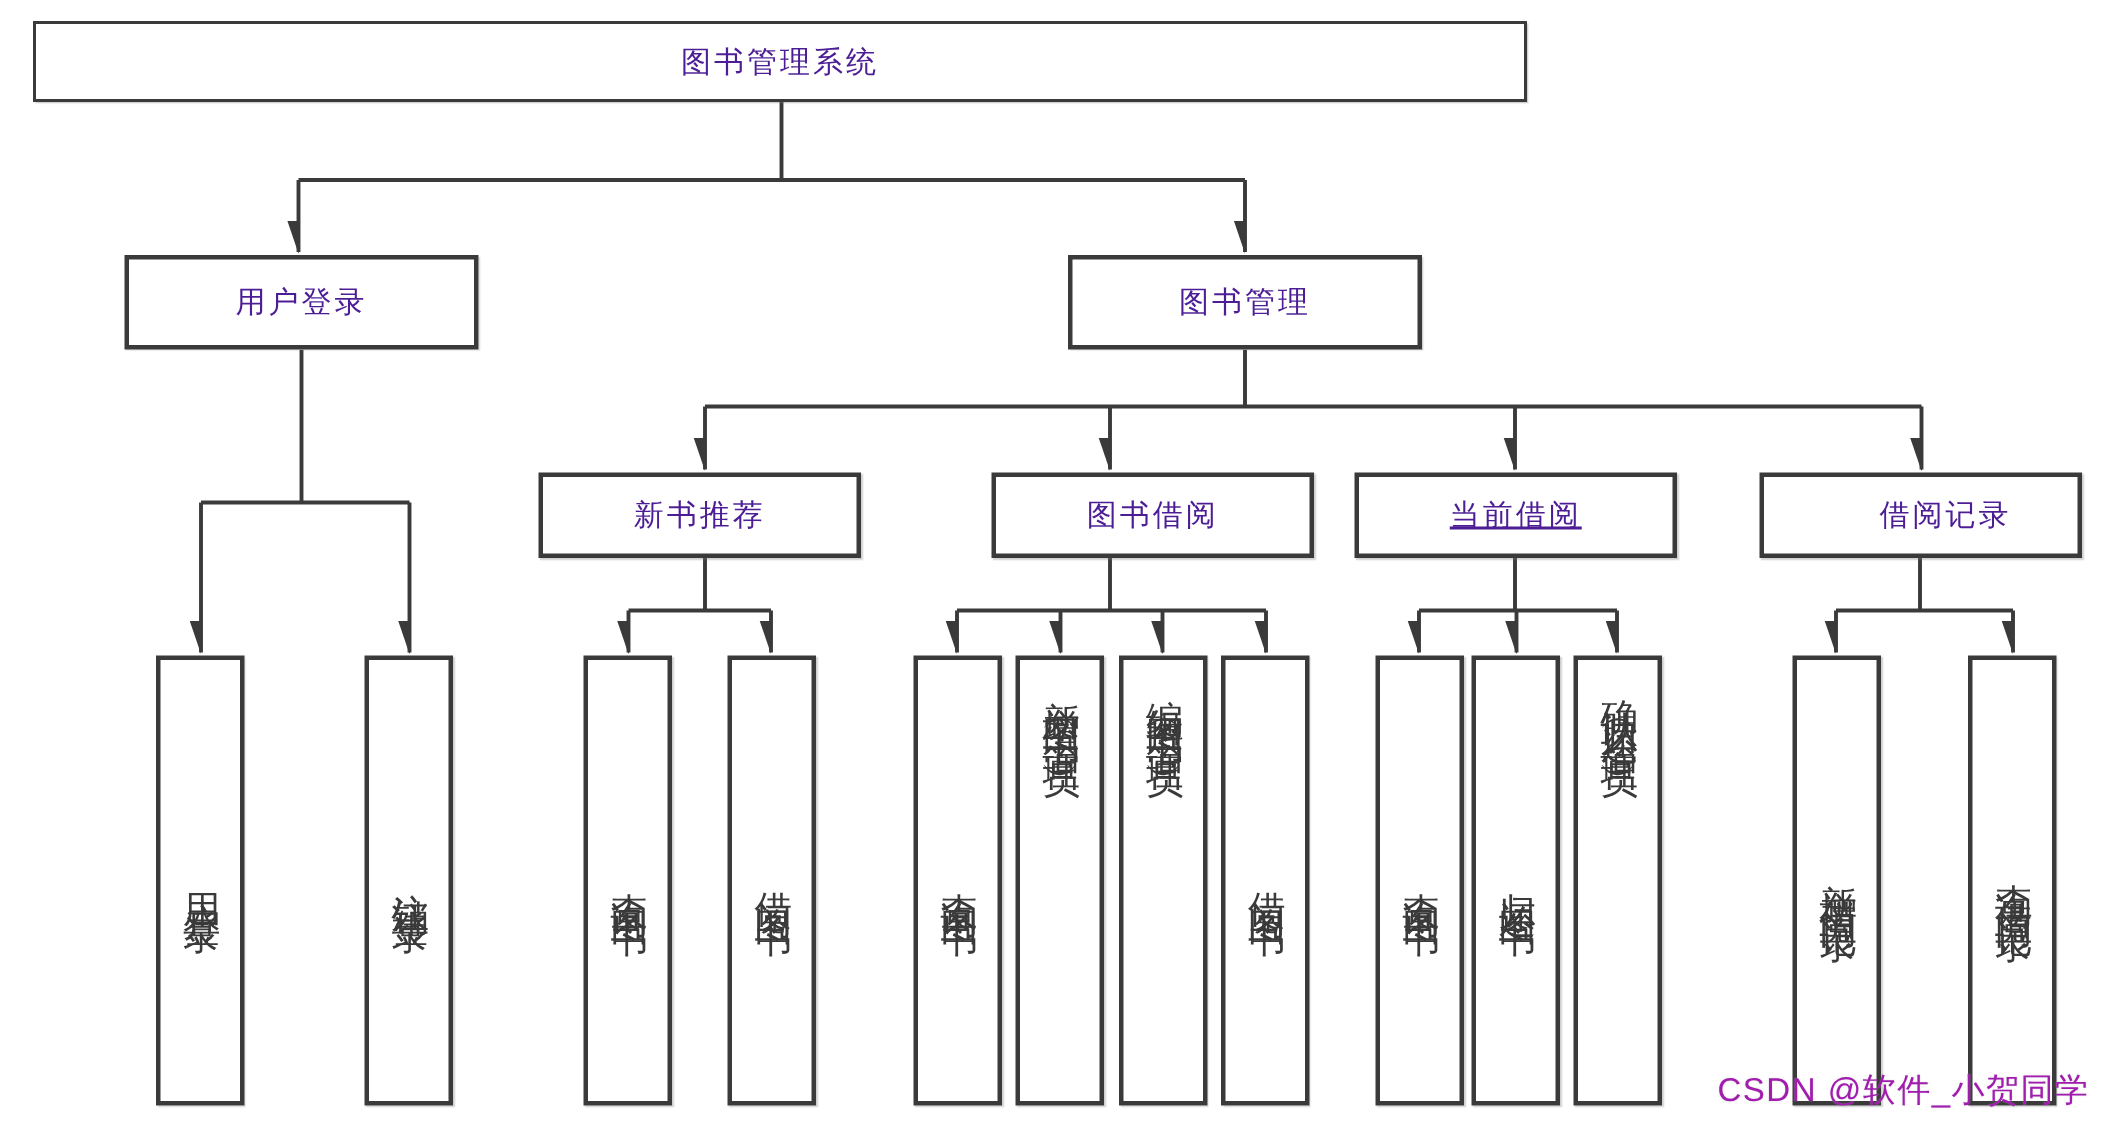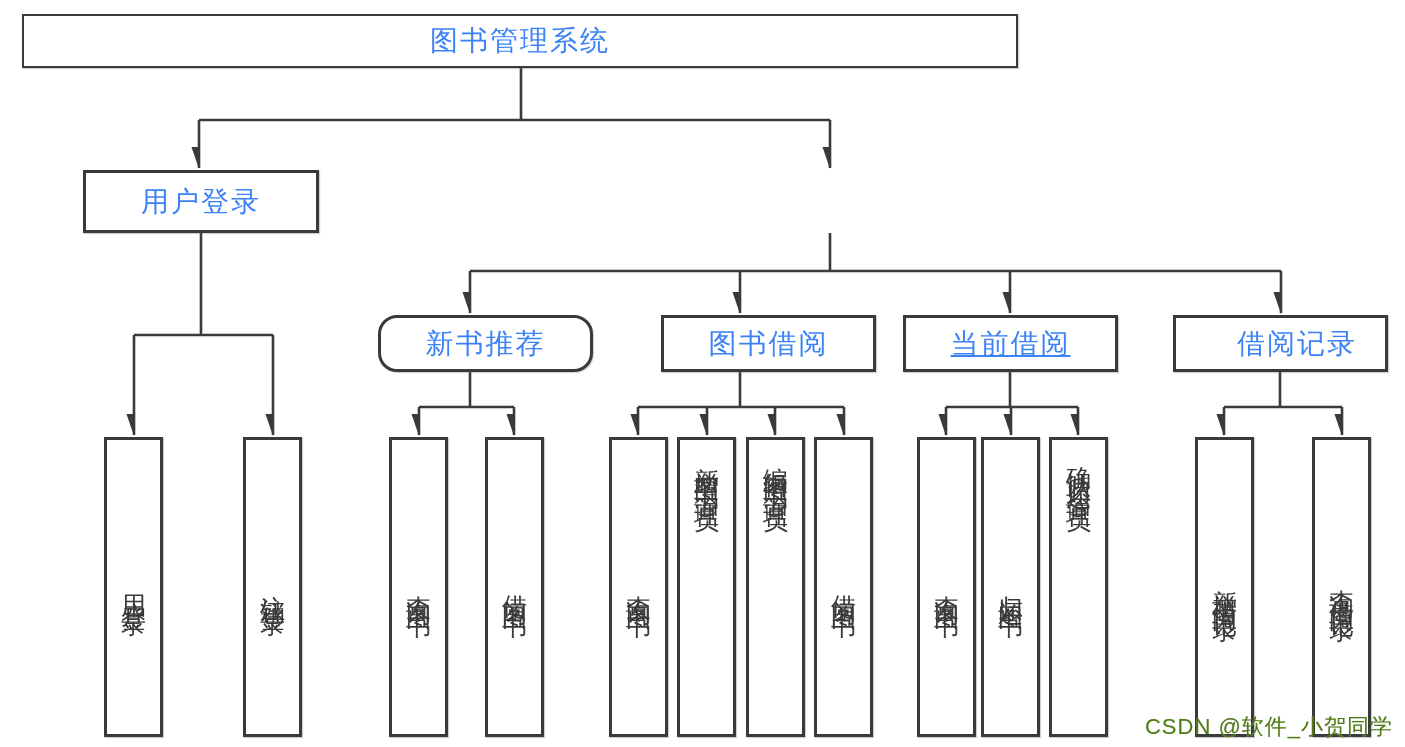--- a/index.html
+++ b/index.html
@@ -22,23 +22,23 @@
     width: 1405px; height: 747px;
   }
   .node {
     position: absolute;
     box-sizing: border-box;
     border: 3px solid #3a3a3a;
     background: #ffffff;
     display: flex;
     align-items: center;
     justify-content: center;
-    font-size: 28px;
+    font-size: 20px;
     letter-spacing: 2px;
-    color: #3b82f6;
+    color: #4c1d95;
     box-shadow: 1px 1px 1px rgba(120,120,120,0.35);
   }
   .node.root {
     left: 22px; top: 14px; width: 996px; height: 54px;
     border-width: 2.5px;
   }
   .node.lvl2 { top: 170px; width: 236px; height: 63px; }
   .node.lvl3 { top: 315px; width: 215px; height: 57px; }
   .leaf {
     position: absolute;
@@ -64,21 +64,21 @@
   }
   .leaf.long {
     align-items: flex-start;
     padding-top: 7px;
   }
   #watermark {
     position: absolute;
     right: 12px;
     top: 712px;
     font-size: 22px;
-    color: #4d7c0f;
+    color: #a21caf;
     letter-spacing: 1px;
     text-shadow: 0 0 1px rgba(180,180,190,0.6);
     white-space: nowrap;
   }
 </style>
 </head>
 <body>
 
 <div id="canvas">
 
@@ -118,22 +118,23 @@
       <path d="M1011,407 V435" marker-end="url(#arrow)"></path>
       <path d="M1078,407 V435" marker-end="url(#arrow)"></path>
       <path d="M1224,407 V435" marker-end="url(#arrow)"></path>
       <path d="M1342,407 V435" marker-end="url(#arrow)"></path>
     </g>
   </svg>
 
   <div class="node root">图书管理系统</div>
 
   <div class="node lvl2" style="left:83px;">用户登录</div>
+  <div class="node lvl2" style="left:712px;">图书管理</div>
 
-  <div class="node lvl3" style="left:378px;border-radius:19px;">新书推荐</div>
+  <div class="node lvl3" style="left:359px;">新书推荐</div>
   <div class="node lvl3" style="left:661px;">图书借阅</div>
   <div class="node lvl3" style="left:903px;text-decoration:underline;">当前借阅</div>
   <div class="node lvl3" style="left:1173px;padding-left:33px;">借阅记录</div>
 
   <div class="leaf" style="left:104px;">
     <span>用户登录</span>
   </div>
   <div class="leaf" style="left:243px;">
     <span>注销登录</span>
   </div>

